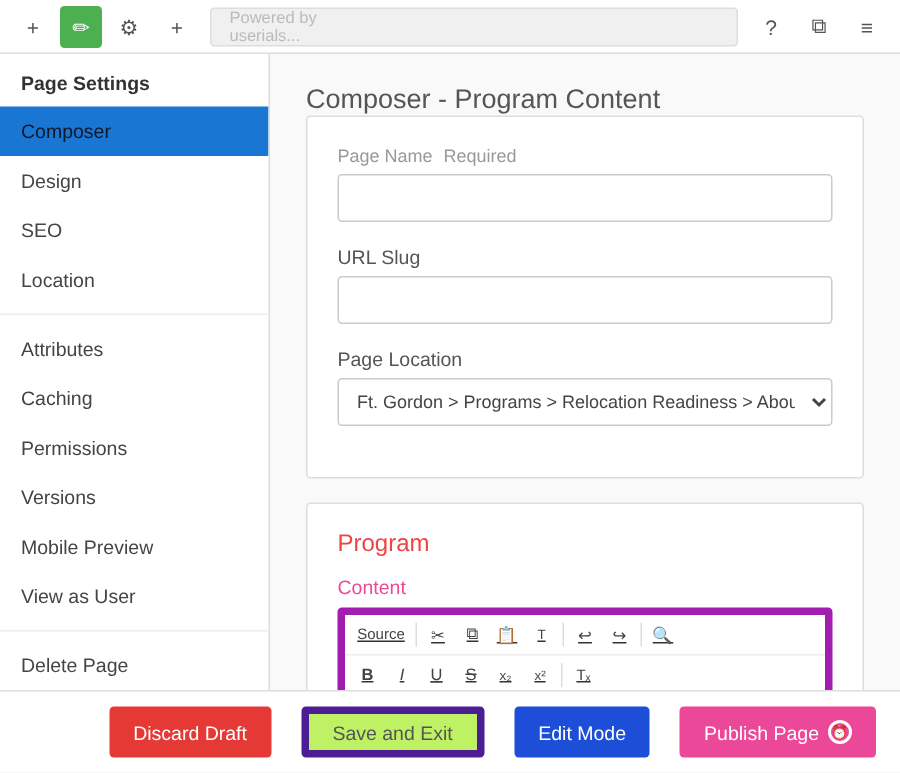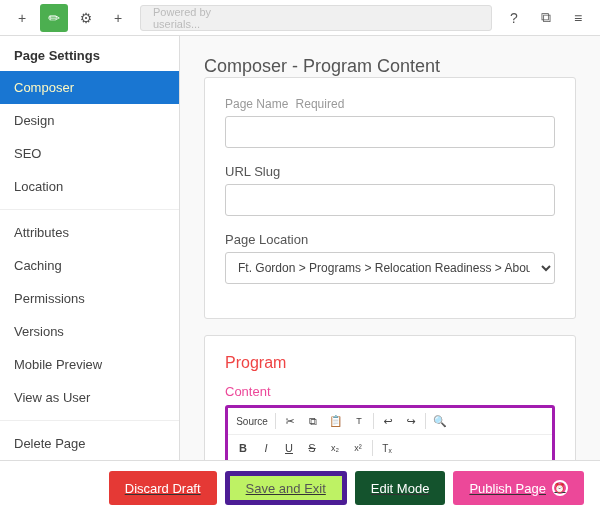--- a/index.html
+++ b/index.html
@@ -31,21 +31,21 @@
     .sidebar {
       width: 180px; background: #fff; border-right: 1px solid #ddd; flex-shrink: 0;
       padding: 0; overflow-y: auto;
     }
     .sidebar-title {
       padding: 12px 14px 8px; font-weight: 600; font-size: 13px; color: #333;
     }
     .sidebar-item {
       padding: 9px 14px; cursor: pointer; font-size: 13px; color: #444;
     }
-    .sidebar-item.active { background: #1976d2; color: #fef9c3; }
+    .sidebar-item.active { background: #1976d2; color: #0f172a; }
     .sidebar-divider { height: 1px; background: #eee; margin: 6px 0; }
 
     
     .content-area { flex: 1; overflow-y: auto; padding: 20px 24px 0; background: #f9f9f9; }
     .content-title { font-size: 18px; color: #555; font-weight: 400; }
 
     
     .section { background: #fff; border: 1px solid #ddd; border-radius: 3px; padding: 18px 20px; margin-bottom: 16px; }
     .form-group { margin-bottom: 16px; }
     .form-label { font-size: 13px; color: #555; margin-bottom: 5px; display: block; font-weight: 500; }
@@ -56,49 +56,49 @@
     }
     .form-select {
       width: 100%; height: 32px; border: 1px solid #ccc; border-radius: 3px;
       padding: 0 8px; font-size: 12px; outline: none; color: #444; background: #fff;
       appearance: auto;
     }
 
     
     .section-title { font-size: 16px; color: #ef4444; margin-bottom: 12px; font-weight: 400; }
     .editor-label { font-size: 13px; color: #ec4899; margin-bottom: 6px; font-weight: 500; }
-    .editor-wrapper { border: 3px solid #a21caf; border-radius: 3px; background: #fff; }
+    .editor-wrapper { border: 5px solid #a21caf; border-radius: 3px; background: #fff; text-decoration: underline; }
     .editor-toolbar { border-bottom: 1px solid #ddd; }
     .toolbar-row {
       display: flex; align-items: center; padding: 3px 4px; gap: 1px; flex-wrap: wrap;
       border-bottom: 1px solid #eee;
     }
     .toolbar-row:last-child { border-bottom: none; }
     .tb-btn {
       width: 22px; height: 20px; display: flex; align-items: center; justify-content: center;
       cursor: pointer; border-radius: 2px; font-size: 11px; color: #444; border: none; background: transparent;
     }
     .tb-sep { width: 1px; height: 16px; background: #ddd; margin: 0 2px; }
     .tb-btn.bold { font-weight: bold; }
     .tb-btn.italic { font-style: italic; }
     .tb-btn.underline { text-decoration: underline; }
     .tb-btn.strike { text-decoration: line-through; }
 
     
     .bottom-bar {
-      display: flex; align-items: center; justify-content: flex-end; gap: 8px;
-      padding: 10px 16px; background: #fff; border-top: 1px solid #ddd; flex-shrink: 0; text-decoration: underline;
+      display: flex; align-items: center; justify-content: flex-end; gap: 20px;
+      padding: 10px 16px; background: #fff; border-top: 1px solid #ddd; flex-shrink: 0;
     }
     .btn {
       height: 34px; padding: 0 16px; border-radius: 3px; font-size: 13px; cursor: pointer;
       border: none; font-weight: 500; display: flex; align-items: center; gap: 6px;
     }
     .btn-discard { background: #e53935; color: #fff; }
     .btn-save { background: #bef264; border: 5px solid #4c1d95; color: #555; }
-    .btn-edit { background: #14532d; color: #fff; }
+    .btn-edit { background: #1d4ed8; color: #fff; }
     .btn-publish { background: #ec4899; color: #fff; }
     .btn-icon { font-size: 12px; }
 
     
     .icon-circle { width: 16px; height: 16px; border: 2px solid currentColor; border-radius: 50%; display: inline-flex; align-items: center; justify-content: center; font-size: 9px; }
   </style>
 </head>
 <body>
 
 <div class="topbar">

